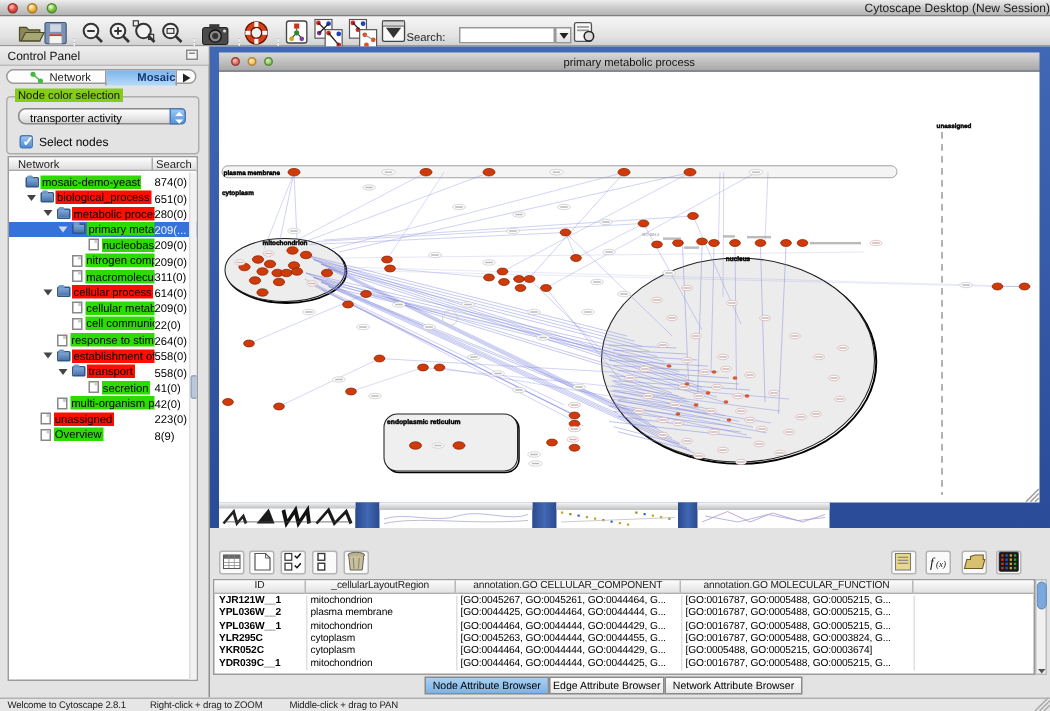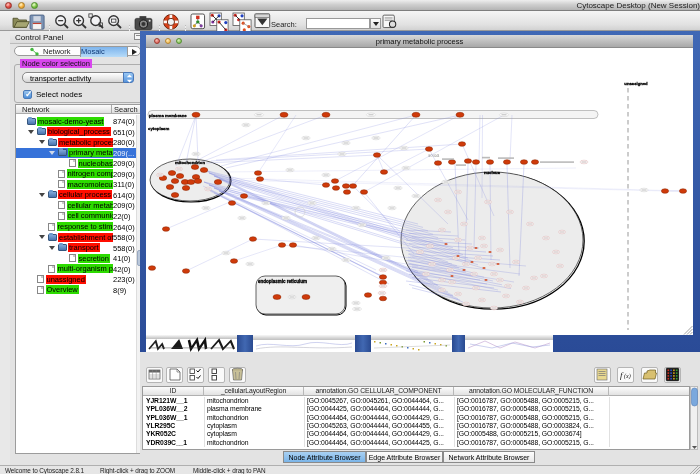--- a/index.html
+++ b/index.html
@@ -21,36 +21,36 @@
   background:linear-gradient(#f6f6f6,#e2e2e2 70%,#d2d2d2);
   border-bottom:1px solid #9a9a9a; }
 .sep { top:14px; width:1px; height:14px; background:repeating-linear-gradient(#bbb 0 1px, #eee 1px 3px); }
 
 
 #statusbar { left:0; top:465px; width:700px; height:9px; background:#e6e6e6; border-top:1px solid #b0b0b0;
   font-size:6.4px; letter-spacing:-0.1px; color:#222; }
 #statusbar span { position:absolute; top:1px; }
 
 
-#cpanel { left:0; top:31px; width:140px; height:434px; background:#e3e3e3; border-right:1px solid #8f8f8f;margin-left:10px; }
+#cpanel { left:0; top:31px; width:140px; height:434px; background:#e3e3e3; border-right:1px solid #8f8f8f; }
 #cphead { left:0; top:0px; width:139px; height:13px; background:linear-gradient(#efefef,#dcdcdc); border-bottom:1px solid #bbb; font-size:8px; color:#111; }
 #cphead span { position:absolute; left:5px; top:2px; }
 .floatico { width:8px; height:7px; border:1px solid #8a8a8a; background:#f5f5f5; }
 .floatico:before { content:""; position:absolute; left:1px; top:1px; width:4px; height:1px; background:#8a8a8a; }
 
 
 #tabbar { left:4px; top:15px; width:127px; height:10px; background:#fdfdfd; border:1px solid #9a9a9a; border-radius:5px; font-size:7.5px; }
 #tab-network { left:4px; top:0; width:62px; height:8px; color:#222; }
 #tab-network span{ position:absolute; left:24px; top:0px; }
-#tab-mosaic { left:65px; top:0px; width:48px; height:10px; background:linear-gradient(#7db4ec,#9ecbf4 60%,#b7dbf8); border-left:1px solid #9a9a9a; border-right:1px solid #9a9a9a; color:#123a77; font-weight:normal; text-align:left; line-height:10px; }
+#tab-mosaic { left:65px; top:0px; width:48px; height:10px; background:linear-gradient(#7db4ec,#9ecbf4 60%,#b7dbf8); border-left:1px solid #9a9a9a; border-right:1px solid #9a9a9a; color:#123a77; font-weight:bold; text-align:right; line-height:10px; }
 #tab-arrow { left:117px; top:2px; width:0; height:0; border-left:5px solid #222; border-top:3px solid transparent; border-bottom:3px solid transparent; }
 
 
 #grpbox { left:4px; top:33px; width:129px; height:39px; border:1px solid #adadad; border-radius:3px; }
-#grplabel { left:10px; top:28px; background:#d946ef; padding:0 2px; font-size:7.5px; color:#111; }
+#grplabel { left:10px; top:28px; background:#84cc16; padding:0 2px; font-size:7.5px; color:#111; }
 #combo { left:12px; top:41px; width:112px; height:11px; background:linear-gradient(#ffffff,#e8e8e8 60%,#d5d5d5); border:1px solid #8a8a8a; border-radius:5px; font-size:7.5px; color:#000; }
 #combo .txt { position:absolute; left:7px; top:1px; }
 #combo .stepper { position:absolute; right:-1px; top:-1px; width:11px; height:11px; background:linear-gradient(#9ac8f4,#5795dd); border:1px solid #4a78b8; border-radius:0 3px 3px 0; }
 #combo .stepper svg { position:absolute; left:0; top:0; }
 #cbx { left:13px; top:59px; width:9px; height:9px; background:linear-gradient(#9cc6ee,#4c8ed8); border:1px solid #4a7ab8; border-radius:2px; color:#fff; font-size:9px; line-height:9px; font-weight:bold; }
 #cbx:before { content:"\2713"; position:absolute; left:1px; top:-1px; }
 #cbxlabel { left:26px; top:59px; font-size:8px; color:#000; }
 
 
 #treebox { left:5px; top:73px; width:127px; height:350px; background:#fff; border:1px solid #9c9c9c; overflow:hidden; }

